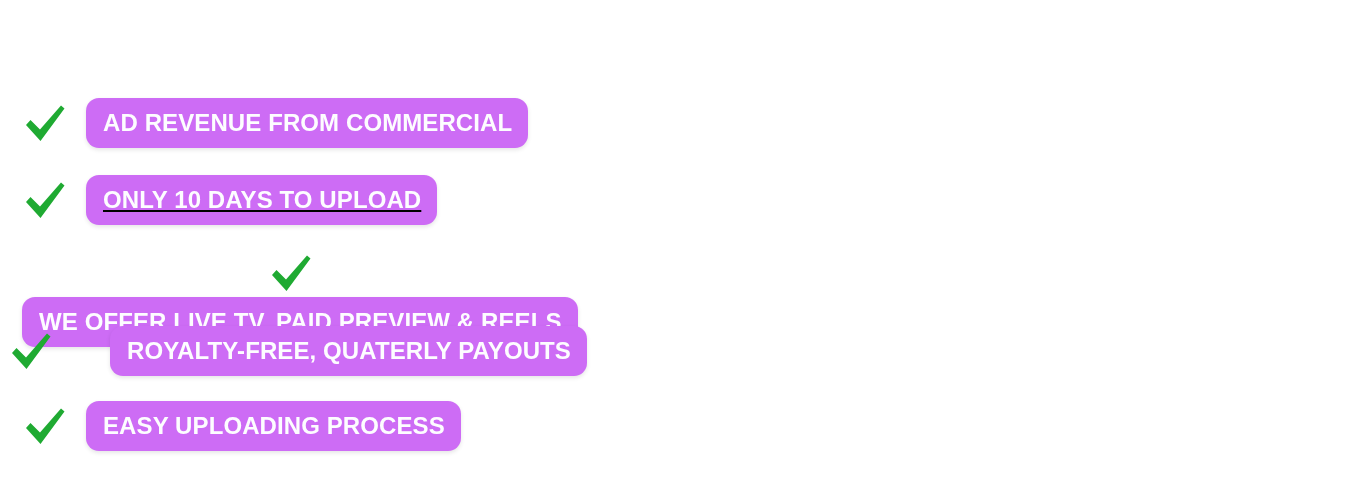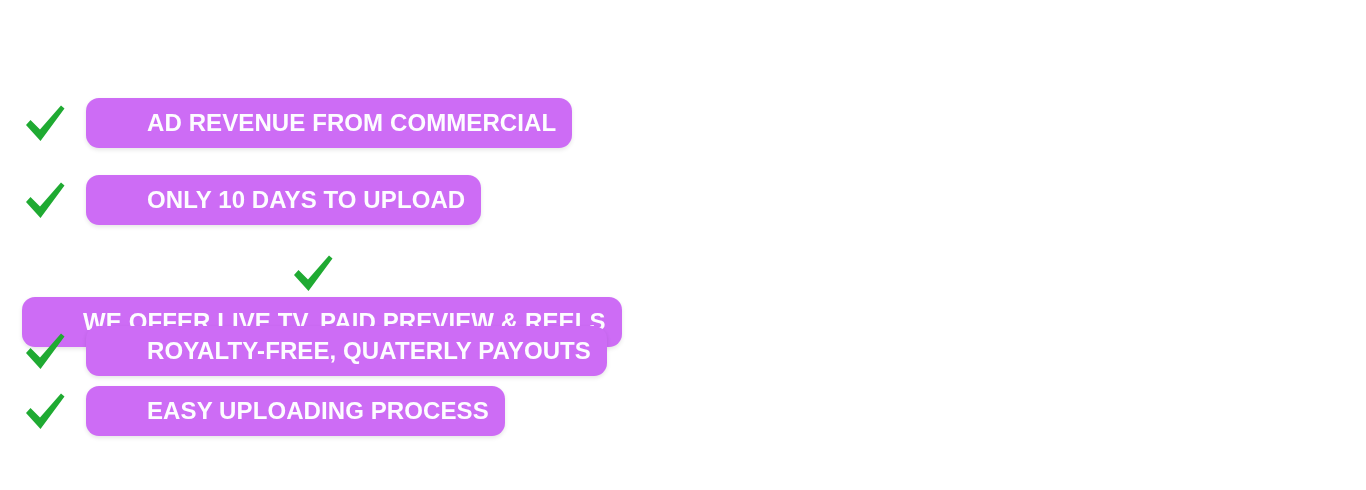--- a/index.html
+++ b/index.html
@@ -72,29 +72,28 @@
     white-space: nowrap;
   }
 
   .pros-pill {
     background: #cd6cf5;
     height: 50px;
     padding: 0 16px 0 17px;
   }
   .pros-pill .pill-label {
     font-size: 24px;
-    margin-left: 44px;
   }
 
   
   #pros-row-0 { left: 22px; top: 98px; }
-  #pros-row-1 { left: 22px; top: 175px; }
+  #pros-row-1 { left: 22px; top: 175px; text-decoration: underline; }
   #pros-row-2 { left: 22px; top: 249px; flex-direction: column; }
-  #pros-row-3 { left: 22px; top: 326px; }
-  #pros-row-4 { left: 22px; top: 386px; }
+  #pros-row-3 { left: 8px; top: 326px; gap: 38px; }
+  #pros-row-4 { left: 22px; top: 401px; }
 </style>
 </head>
 <body>
 
 <div id="comparison-board">
 
   <div id="pros-column" class="column">
 
     <div id="pros-row-0" class="feature-row">
       <span class="mark check-mark">

